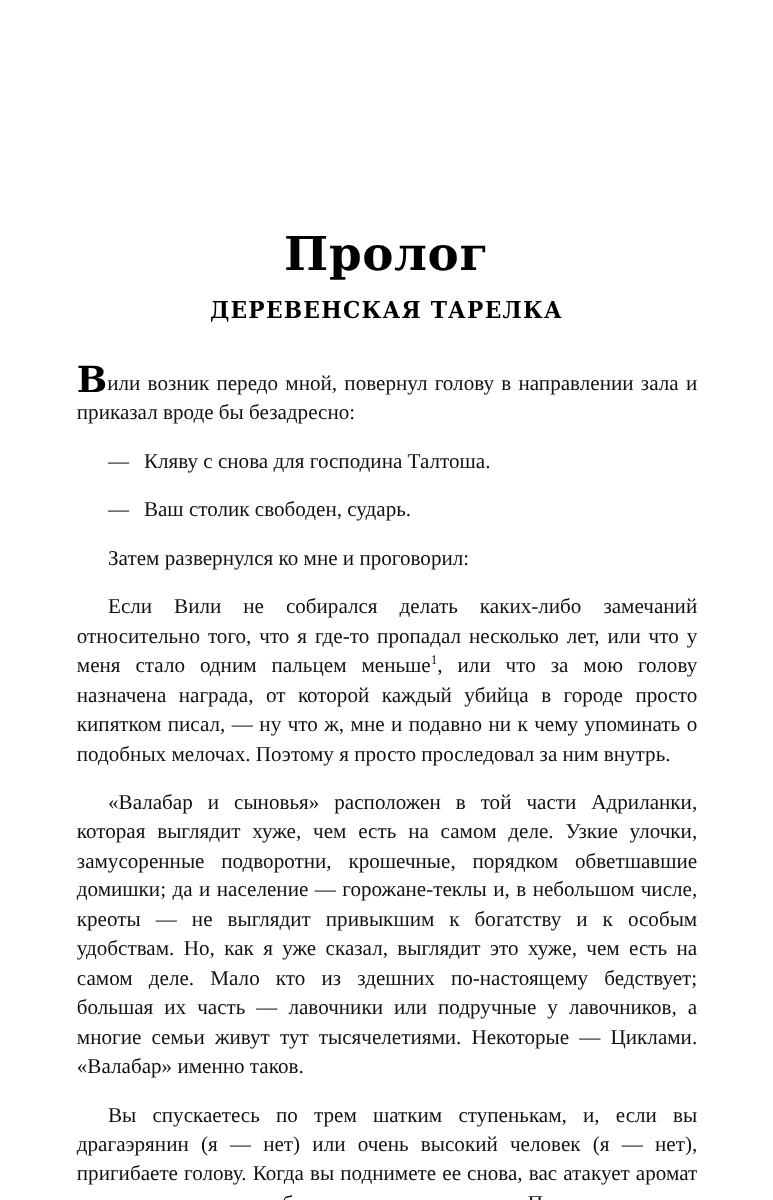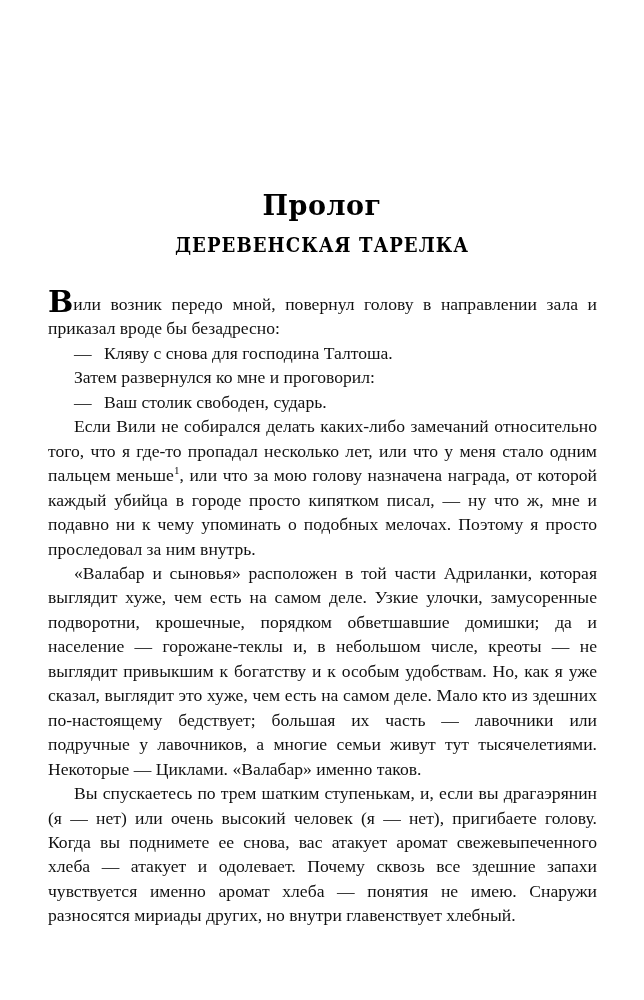--- a/index.html
+++ b/index.html
@@ -30,21 +30,21 @@
   .heading-block {
     position: absolute;
     left: 48px;
     top: 192px;
     width: 548px;
     text-align: center;
   }
 
   .chapter-title {
     font-family: "DejaVu Serif", "Liberation Serif", serif;
-    font-size: 27px;
+    font-size: 39px;
     font-weight: 700;
     line-height: 1.05;
     letter-spacing: 0.5px;
     color: #000000;
     margin: 0;
     padding: 0;
   }
 
   .chapter-subtitle {
     font-family: "DejaVu Serif", "Liberation Serif", serif;
@@ -63,21 +63,21 @@
 
   
   .text-column {
     position: absolute;
     left: 48px;
     top: 285px;
     width: 549px;
   }
 
   .para {
-    margin: 0;
+    margin: 16px;
     padding: 0;
     font-size: 17.6px;
     line-height: 24.45px;
     text-align: justify;
     text-justify: inter-word;
     text-indent: 26px;
     color: #111111;
     hyphens: manual;
   }
 
@@ -151,23 +151,23 @@
     <div class="subtitle-spacer"></div>
     <h2 class="chapter-subtitle">ДЕРЕВЕНСКАЯ ТАРЕЛКА</h2>
   </div>
 
   <div class="text-column">
 
     <p class="para opening"><span class="dropcap">В</span><span>или возник передо мной, повернул голову в направлении зала и приказал вроде бы безадресно:</span></p>
 
     <p class="para dialogue"><span>—  Кляву с снова для господина Талтоша.</span></p>
 
+    <p class="para dialogue"><span>—  Ваш столик свободен, сударь.</span></p>
+
     <p class="para"><span>Затем развернулся ко мне и проговорил:</span></p>
-
-    <p class="para dialogue"><span>—  Ваш столик свободен, сударь.</span></p>
 
     <p class="para"><span>Если Вили не собирался делать каких-либо замечаний относительно того, что я где-то пропадал несколько лет, или что у меня стало одним пальцем меньше</span><sup class="fn-ref">1</sup><span>, или что за мою голову назначена награда, от которой каждый убийца в городе просто кипятком писал, — ну что ж, мне и подавно ни к чему упоминать о подобных мелочах. Поэтому я просто проследовал за ним внутрь.</span></p>
 
     <p class="para"><span>«Валабар и сыновья» расположен в той части Адриланки, которая выглядит хуже, чем есть на самом деле. Узкие улочки, замусоренные подворотни, крошечные, порядком обветшавшие домишки; да и население — горожане-теклы и, в небольшом числе, креоты — не выглядит привыкшим к богатству и к особым удобствам. Но, как я уже сказал, выглядит это хуже, чем есть на самом деле. Мало кто из здешних по-настоящему бедствует; большая их часть — лавочники или подручные у лавочников, а многие семьи живут тут тысячелетиями. Некоторые — Циклами. «Валабар» именно таков.</span></p>
 
     <p class="para"><span>Вы спускаетесь по трем шатким ступенькам, и, если вы драгаэрянин (я — нет) или очень высокий человек (я — нет), пригибаете голову. Когда вы поднимете ее снова, вас атакует аромат свежевыпеченного хлеба — атакует и одолевает. Почему сквозь все здешние запахи чувствуется именно аромат хлеба — понятия не имею. Снаружи разносятся мириады других, но внутри главенствует хлебный.</span></p>
 
   </div>
 
 

